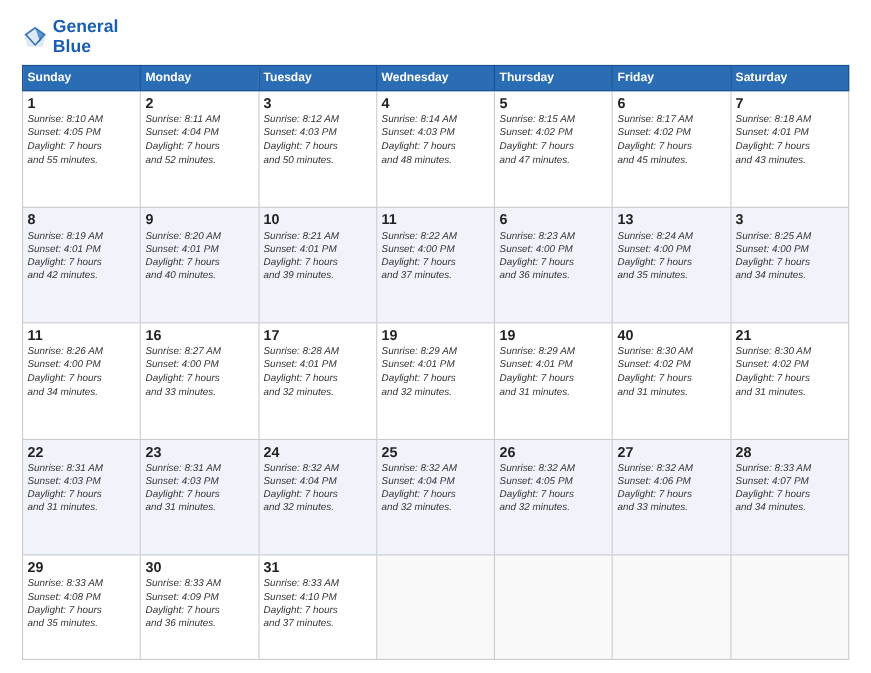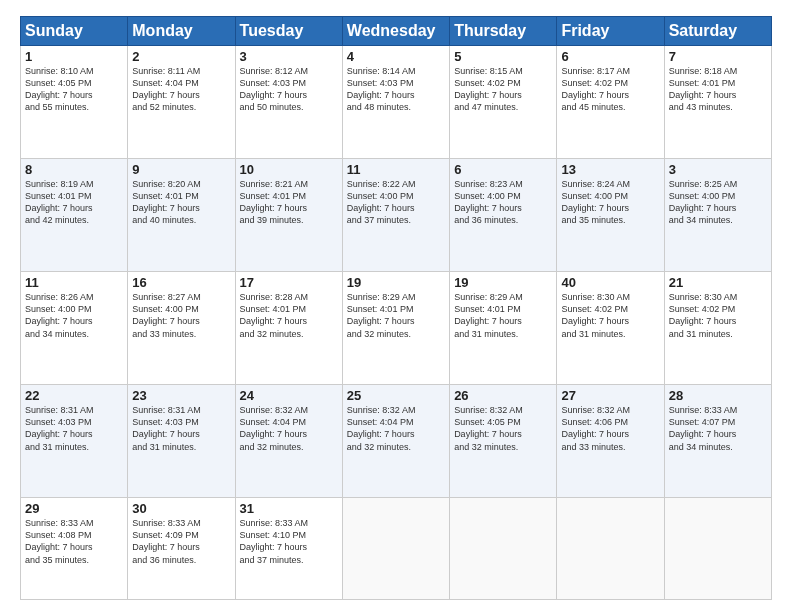--- a/index.html
+++ b/index.html
@@ -48,21 +48,21 @@
     .calendar {
       flex: 1;
       border: 1px solid #ccc;
       border-collapse: collapse;
       width: 100%;
       table-layout: fixed;
     }
     .calendar th {
       background: #2a6db5;
       color: #fff;
-      font-size: 16px;
+      font-size: 11px;
       font-weight: bold;
       padding: 5px 4px;
       text-align: left;
       border: 1px solid #1a5090;
     }
     .calendar td {
       border: 1px solid #ccc;
       vertical-align: top;
       padding: 3px 4px;
       font-size: 9.5px;
@@ -77,32 +77,51 @@
       font-size: 13px;
       font-weight: bold;
       color: #222;
       display: block;
       margin-bottom: 1px;
     }
     .day-info {
       font-size: 9px;
       line-height: 1.35;
       color: #333;
+      font-style: italic;
     }
     .empty-cell {
       background: #f9f9f9 !important;
     }
     .row-shade td {
       background: #f0f4fa;
     }
   </style>
 </head>
 <body>
 
 <div class="page">
+  <div class="header">
+    <div class="logo">
+      <svg class="logo-icon" viewBox="0 0 28 28">
+        <polygon points="14,2 26,10 22,24 6,24 2,10" fill="#2a6db5" opacity="0.15"></polygon>
+        <polygon points="14,4 24,11 14,22 4,11" fill="none" stroke="#2a6db5" stroke-width="1.5"></polygon>
+        <polygon points="14,4 24,11 19,18" fill="#2a6db5" opacity="0.7"></polygon>
+        <polygon points="14,22 24,11 19,18" fill="#2a6db5"></polygon>
+      </svg>
+      <div>
+        <div style="font-size:16px;font-weight:bold;color:#1a5fb4;line-height:1.1;">General</div>
+        <div style="font-size:16px;font-weight:bold;color:#1a5fb4;line-height:1.1;">Blue</div>
+      </div>
+    </div>
+    <div class="title-area">
+      <div class="main-title"></div>
+      <div class="subtitle"></div>
+    </div>
+  </div>
 
   <table class="calendar">
     <thead>
       <tr id="weekday-header">
           <th>Sunday</th>
           <th>Monday</th>
           <th>Tuesday</th>
           <th>Wednesday</th>
           <th>Thursday</th>
           <th>Friday</th>

